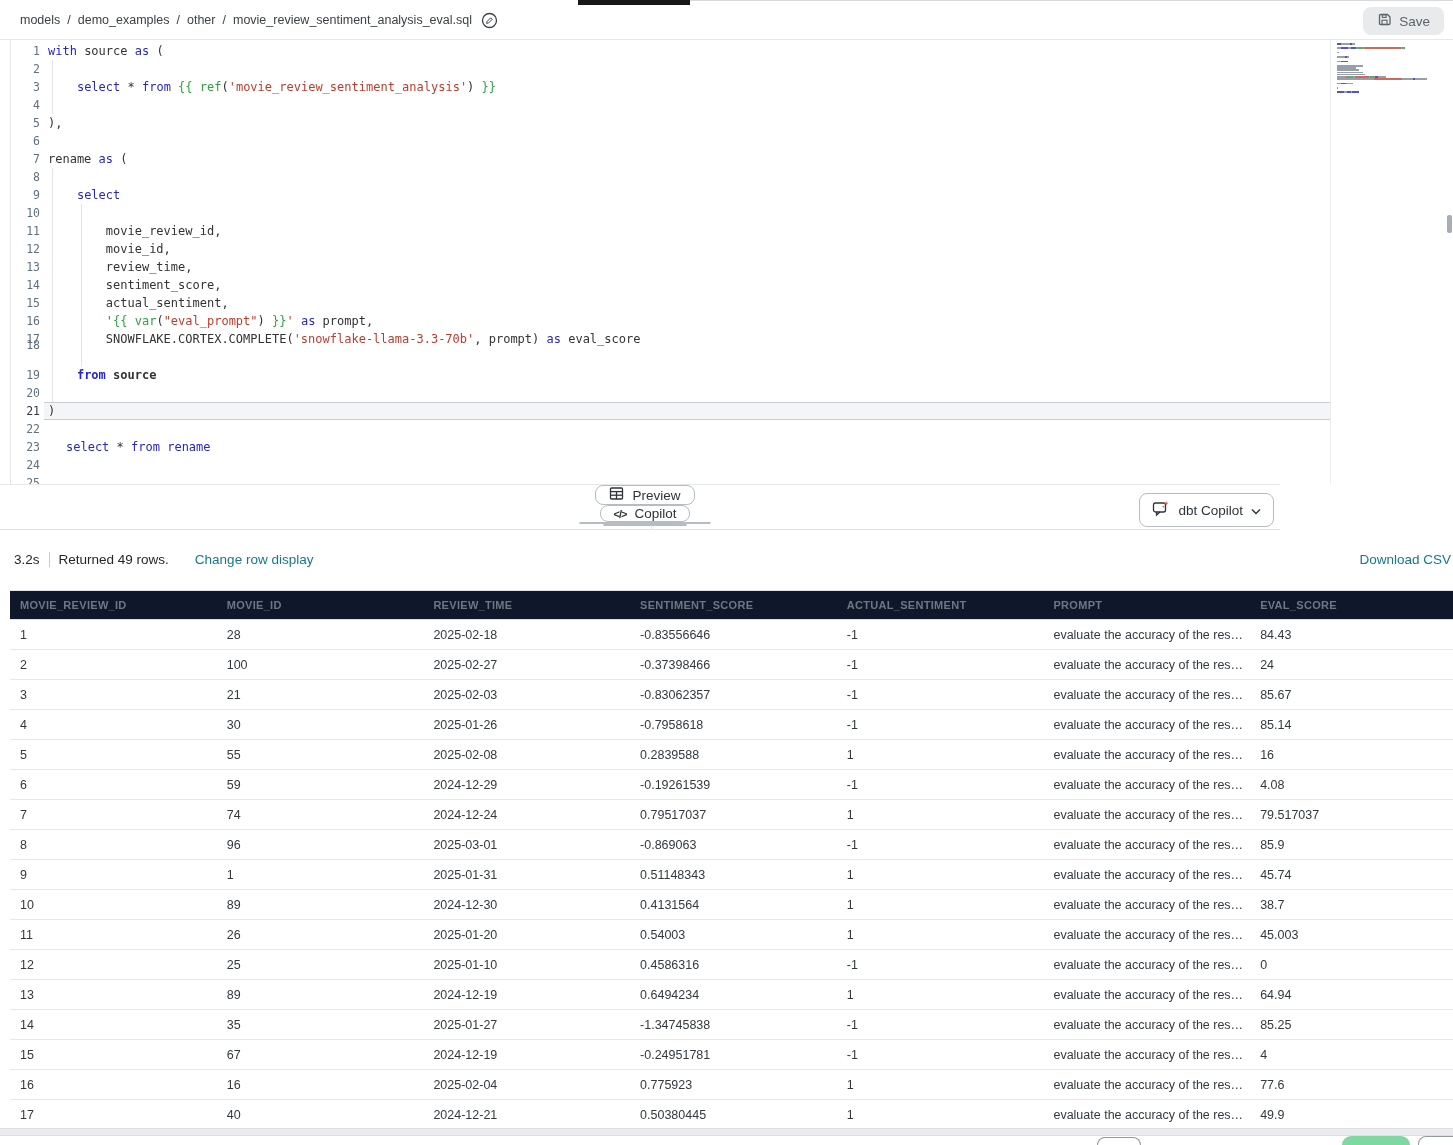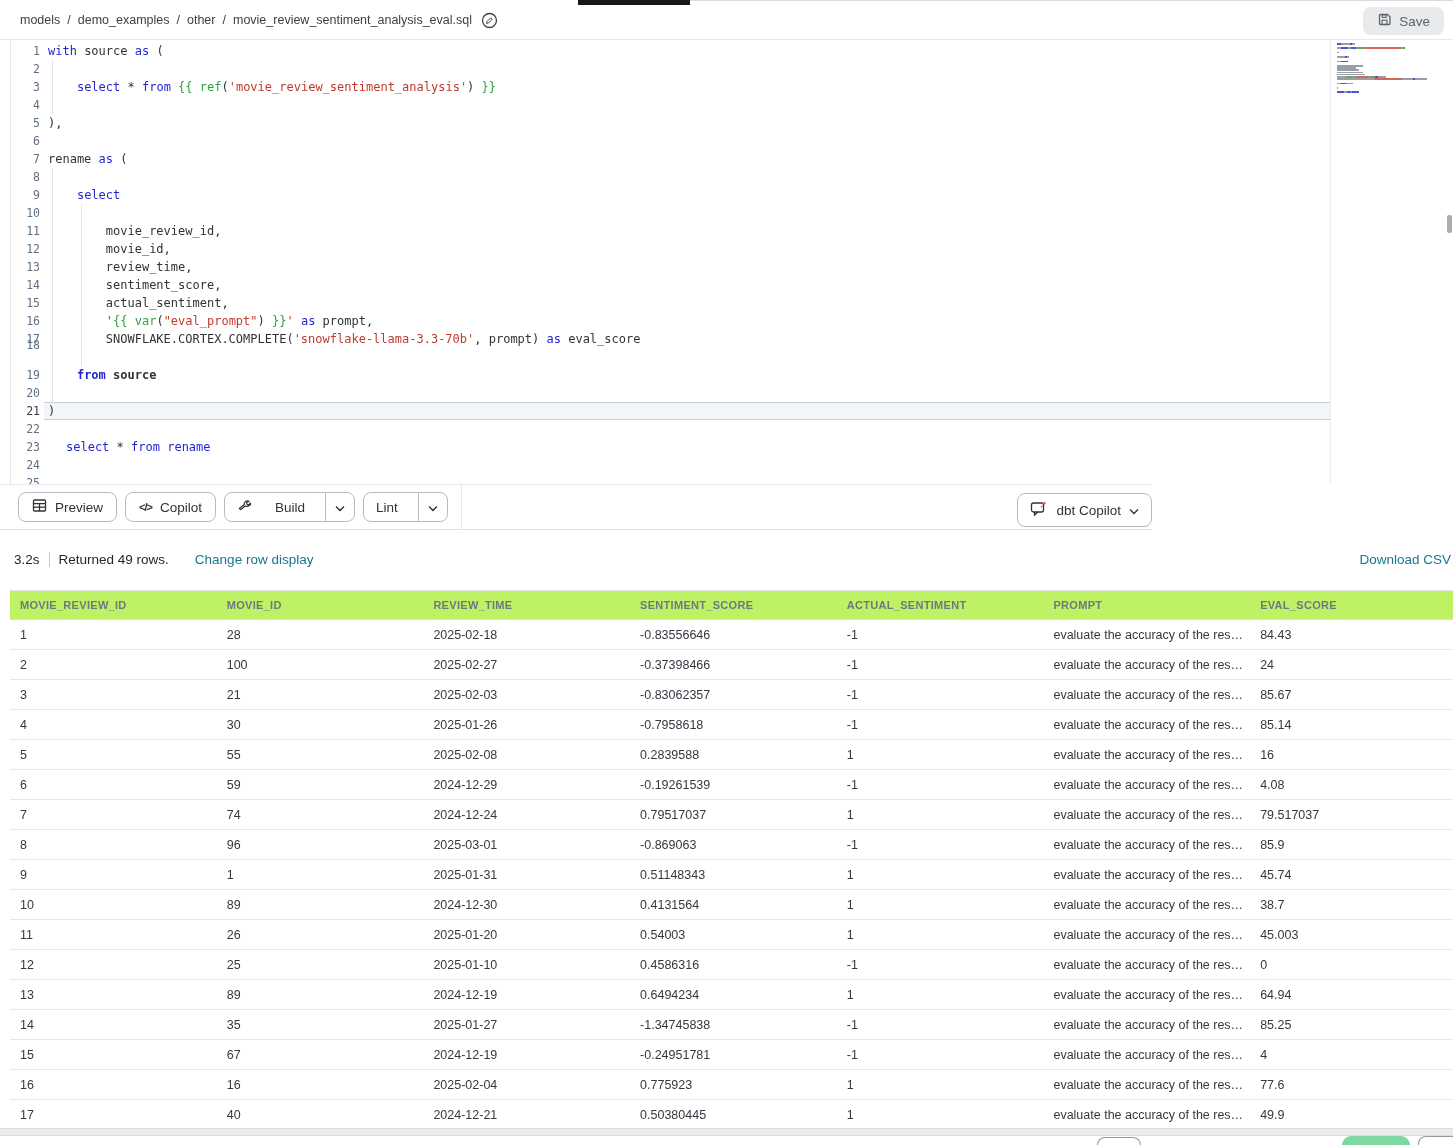--- a/index.html
+++ b/index.html
@@ -34,50 +34,50 @@
   .active-line-bg{position:absolute;left:44px;width:1286px;height:18px;background:#f4f5f7;
                   border-top:1px solid #c9ced5;border-bottom:1px solid #c9ced5;box-sizing:border-box;}
   .indent-guide{position:absolute;width:1px;background:#e1e4e8;}
   .ruler{position:absolute;left:1330px;top:0;height:444px;width:1px;background:#ebedf0;}
   .minimap{position:absolute;left:1337px;top:3px;width:108px;height:60px;}
   .mm-line{position:absolute;left:0;height:1.5px;display:flex;}
   .mm-seg{height:100%;flex:none;}
   .v-scroll-thumb{position:absolute;right:1px;top:175px;width:5px;height:18px;background:#a7adb5;border-radius:2px;}
 
   
-  .actionbar{position:absolute;top:484px;left:0;width:1152px;height:46px;border-top:1px solid #e6e8ea;
+  .actionbar{position:absolute;top:484px;left:0;width:1280px;height:46px;border-top:1px solid #e6e8ea;
              border-bottom:1px solid #dfe1e5;box-sizing:border-box;display:flex;align-items:center;
-             padding-left:18px;background:#fff;}
+             padding-left:18px;background:#fff;flex-direction:column;}
   .btn{height:30px;border:1px solid #b6bcc4;border-radius:8px;background:#fff;display:flex;align-items:center;
        gap:8px;padding:0 13px;font-size:13.5px;color:#2f343a;margin-right:8px;cursor:pointer;
        font-family:"Liberation Sans",sans-serif;box-sizing:border-box;}
   .split{padding:0;overflow:hidden;}
   .split .main{padding:0 12px;display:flex;align-items:center;gap:24px;height:100%;}
   .split .chev{border-left:1px solid #b6bcc4;width:28px;height:100%;display:flex;align-items:center;justify-content:center;}
   .code-glyph{font-size:11px;font-weight:bold;letter-spacing:-1px;color:#2f343a;}
   .ab-divider{width:1px;height:45px;background:#e4e6e9;margin-left:5px;flex:none;}
   .tabs{display:flex;height:100%;align-items:stretch;margin-left:24px;gap:37px;}
   .tab{display:flex;align-items:center;font-size:13.5px;color:#2f343a;position:relative;padding:0 10px;cursor:pointer;}
   .tab.active::after{content:"";position:absolute;left:0;right:0;bottom:-1px;height:3px;background:#697077;}
-  .copilot{position:absolute;right:0;top:8px;height:30px;border:1px solid #b6bcc4;border-radius:8px;background:#fff;
+  .copilot{position:absolute;right:6px;top:8px;height:30px;border:1px solid #b6bcc4;border-radius:8px;background:#fff;
            display:flex;align-items:center;gap:8px;padding:16px 12px;font-size:13.5px;color:#2f343a;cursor:pointer;
            font-family:"Liberation Sans",sans-serif;box-sizing:border-box;}
 
   
   .statusbar{position:absolute;top:530px;left:0;width:1453px;height:60px;background:#fff;}
   .status-left{position:absolute;left:14px;top:22px;display:flex;align-items:center;gap:9px;
                font-size:13.5px;color:#23272c;}
   .pipe{width:1px;height:15px;background:#c7cbd0;}
   .link{color:#16788c;font-size:13.5px;cursor:pointer;}
   .crd{margin-left:17px;}
   .download{position:absolute;right:2px;top:22px;}
 
   
   .results-table{position:absolute;top:590px;left:10px;width:1443px;overflow:hidden;}
-  .thead{display:flex;height:30px;background:#bef264;border-top:1px solid #e3e5e8;border-bottom:1px solid #dadde1;box-sizing:border-box;}
+  .thead{display:flex;height:30px;background:#0f172a;border-top:1px solid #e3e5e8;border-bottom:1px solid #dadde1;box-sizing:border-box;}
   .th{width:206.7px;flex:none;padding-left:10px;display:flex;align-items:center;font-size:11px;font-weight:700;
       color:#6e7883;letter-spacing:.3px;box-sizing:border-box;overflow:hidden;white-space:nowrap;}
   .tr{display:flex;height:30px;border-bottom:1px solid #e6e8eb;box-sizing:border-box;background:#fff;}
   .td{width:206.7px;flex:none;padding-left:10px;display:flex;align-items:center;font-size:12.5px;color:#343940;
       box-sizing:border-box;overflow:hidden;white-space:nowrap;gap:6px;}
 
   
   .h-scrollbar{position:absolute;top:1128px;left:0;width:1453px;height:8px;background:#ececee;
                border-top:1px solid #dcdee1;border-bottom:1px solid #dcdee1;box-sizing:border-box;}
   .pb1{position:absolute;left:1097px;top:1137px;width:42px;height:10px;border:1.5px solid #9299a1;border-bottom:none;

